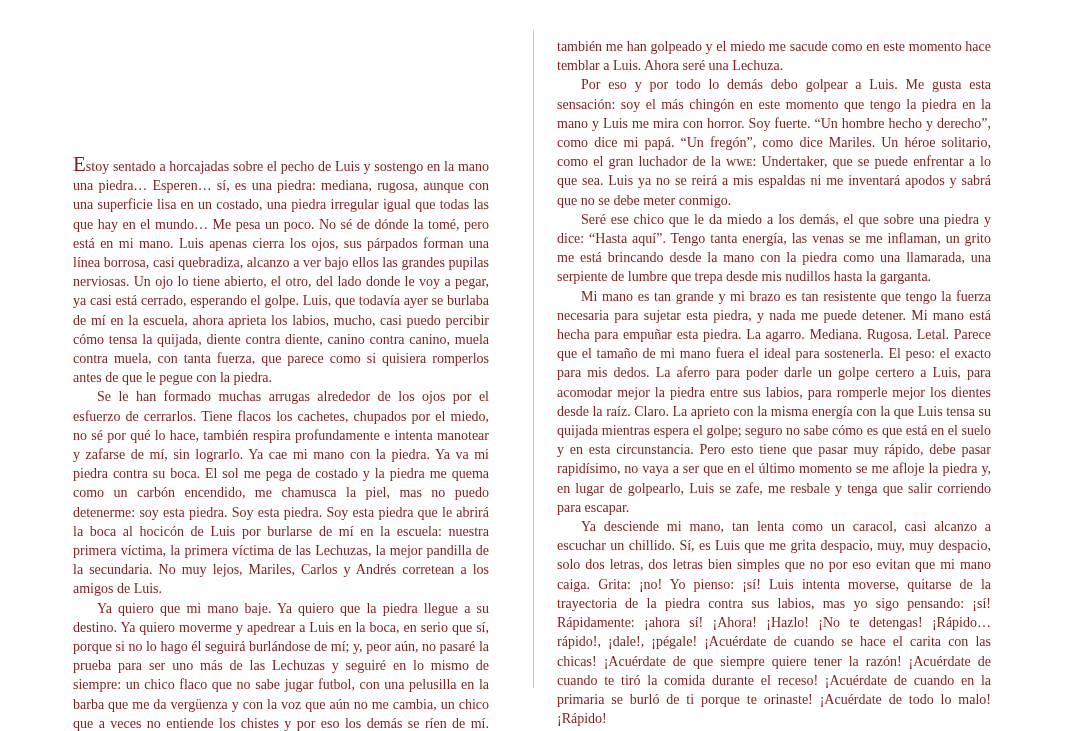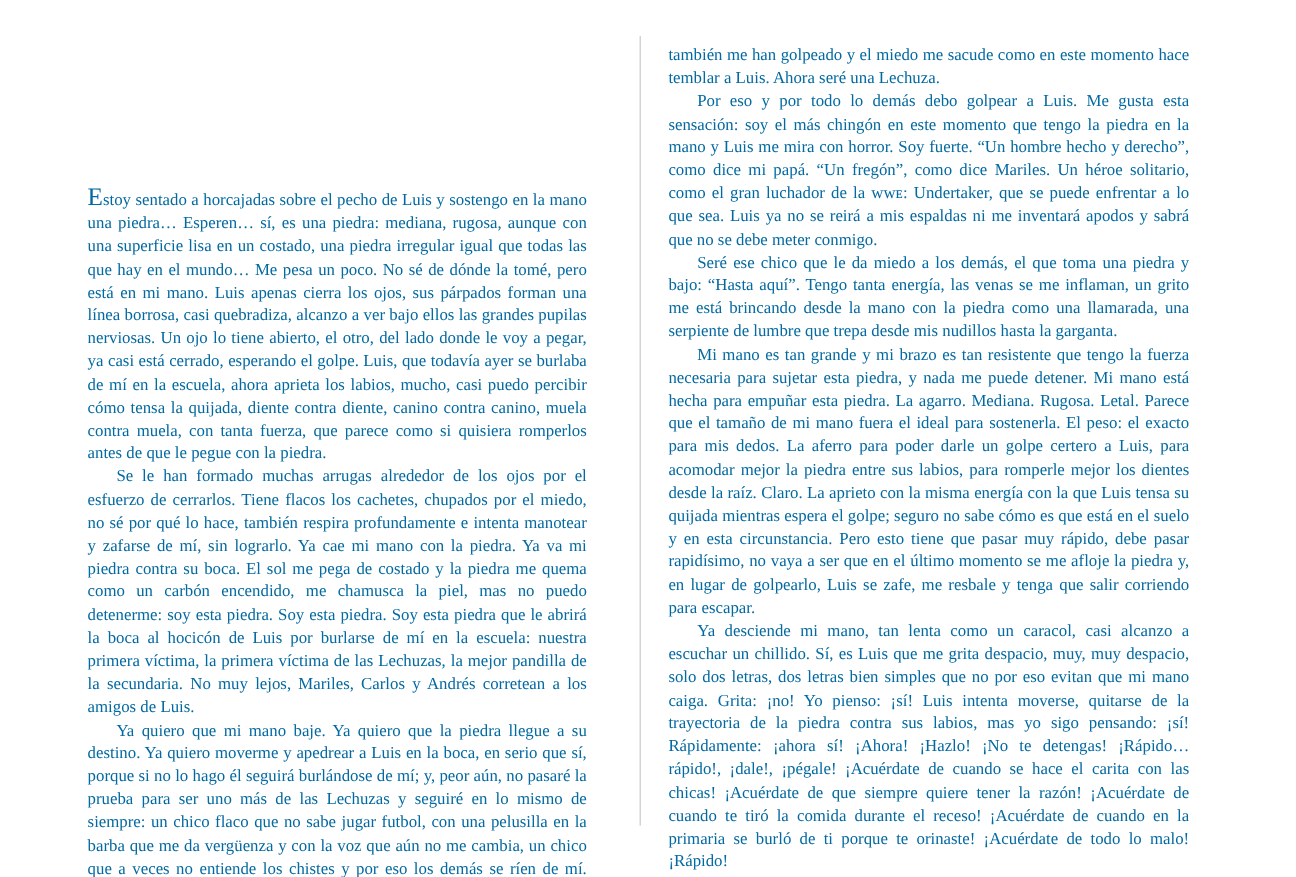--- a/index.html
+++ b/index.html
@@ -29,21 +29,21 @@
   .page-right {
     left: 557px;
     top: 37px;
     width: 434px;
   }
   .page p {
     margin: 0;
     padding: 0;
     font-size: 14px;
     line-height: 19.2px;
-    color: #0369a1;
+    color: #7f1d1d;
     text-align: justify;
     hyphens: none;
     -webkit-hyphens: none;
   }
   .page p:not(:first-child) {
     text-indent: 24px;
   }
   .page-left p:first-child::first-letter {
     font-size: 21px;
     line-height: 14px;
@@ -66,20 +66,20 @@
     <p>Estoy sentado a horcajadas sobre el pecho de Luis y sostengo en la mano una piedra… Esperen… sí, es una piedra: mediana, rugosa, aunque con una superficie lisa en un costado, una piedra irregular igual que todas las que hay en el mundo… Me pesa un poco. No sé de dónde la tomé, pero está en mi mano. Luis apenas cierra los ojos, sus párpados forman una línea borrosa, casi quebradiza, alcanzo a ver bajo ellos las grandes pupilas nerviosas. Un ojo lo tiene abierto, el otro, del lado donde le voy a pegar, ya casi está cerrado, esperando el golpe. Luis, que todavía ayer se burlaba de mí en la escuela, ahora aprieta los labios, mucho, casi puedo percibir cómo tensa la quijada, diente contra diente, canino contra canino, muela contra muela, con tanta fuerza, que parece como si quisiera romperlos antes de que le pegue con la piedra.</p>
     <p>Se le han formado muchas arrugas alrededor de los ojos por el esfuerzo de cerrarlos. Tiene flacos los cachetes, chupados por el miedo, no sé por qué lo hace, también respira profundamente e intenta manotear y zafarse de mí, sin lograrlo. Ya cae mi mano con la piedra. Ya va mi piedra contra su boca. El sol me pega de costado y la piedra me quema como un carbón encendido, me chamusca la piel, mas no puedo detenerme: soy esta piedra. Soy esta piedra. Soy esta piedra que le abrirá la boca al hocicón de Luis por burlarse de mí en la escuela: nuestra primera víctima, la primera víctima de las Lechuzas, la mejor pandilla de la secundaria. No muy lejos, Mariles, Carlos y Andrés corretean a los amigos de Luis.</p>
     <p>Ya quiero que mi mano baje. Ya quiero que la piedra llegue a su destino. Ya quiero moverme y apedrear a Luis en la boca, en serio que sí, porque si no lo hago él seguirá burlándose de mí; y, peor aún, no pasaré la prueba para ser uno más de las Lechuzas y seguiré en lo mismo de siempre: un chico flaco que no sabe jugar futbol, con una pelusilla en la barba que me da vergüenza y con la voz que aún no me cambia, un chico que a veces no entiende los chistes y por eso los demás se ríen de mí. Nadie más abusará de mí, porque no solo son las risas,</p>
   </div>
 
   <div class="divider"></div>
 
   <div class="page page-right">
     <p>también me han golpeado y el miedo me sacude como en este momento hace temblar a Luis. Ahora seré una Lechuza.</p>
     <p>Por eso y por todo lo demás debo golpear a Luis. Me gusta esta sensación: soy el más chingón en este momento que tengo la piedra en la mano y Luis me mira con horror. Soy fuerte. “Un hombre hecho y derecho”, como dice mi papá. “Un fregón”, como dice Mariles. Un héroe solitario, como el gran luchador de la ᴡᴡᴇ: Undertaker, que se puede enfrentar a lo que sea. Luis ya no se reirá a mis espaldas ni me inventará apodos y sabrá que no se debe meter conmigo.</p>
-    <p>Seré ese chico que le da miedo a los demás, el que toma una piedra y bajo: “Hasta aquí”. Tengo tanta energía, las venas se me inflaman, un grito me está brincando desde la mano con la piedra como una llamarada, una serpiente de lumbre que trepa desde mis nudillos hasta la garganta.</p>
+    <p>Seré ese chico que le da miedo a los demás, el que sobre una piedra y dice: “Hasta aquí”. Tengo tanta energía, las venas se me inflaman, un grito me está brincando desde la mano con la piedra como una llamarada, una serpiente de lumbre que trepa desde mis nudillos hasta la garganta.</p>
     <p>Mi mano es tan grande y mi brazo es tan resistente que tengo la fuerza necesaria para sujetar esta piedra, y nada me puede detener. Mi mano está hecha para empuñar esta piedra. La agarro. Mediana. Rugosa. Letal. Parece que el tamaño de mi mano fuera el ideal para sostenerla. El peso: el exacto para mis dedos. La aferro para poder darle un golpe certero a Luis, para acomodar mejor la piedra entre sus labios, para romperle mejor los dientes desde la raíz. Claro. La aprieto con la misma energía con la que Luis tensa su quijada mientras espera el golpe; seguro no sabe cómo es que está en el suelo y en esta circunstancia. Pero esto tiene que pasar muy rápido, debe pasar rapidísimo, no vaya a ser que en el último momento se me afloje la piedra y, en lugar de golpearlo, Luis se zafe, me resbale y tenga que salir corriendo para escapar.</p>
     <p>Ya desciende mi mano, tan lenta como un caracol, casi alcanzo a escuchar un chillido. Sí, es Luis que me grita despacio, muy, muy despacio, solo dos letras, dos letras bien simples que no por eso evitan que mi mano caiga. Grita: ¡no! Yo pienso: ¡sí! Luis intenta moverse, quitarse de la trayectoria de la piedra contra sus labios, mas yo sigo pensando: ¡sí! Rápidamente: ¡ahora sí! ¡Ahora! ¡Hazlo! ¡No te detengas! ¡Rápido… rápido!, ¡dale!, ¡pégale! ¡Acuérdate de cuando se hace el carita con las chicas! ¡Acuérdate de que siempre quiere tener la razón! ¡Acuérdate de cuando te tiró la comida durante el receso! ¡Acuérdate de cuando en la primaria se burló de ti porque te orinaste! ¡Acuérdate de todo lo malo! ¡Rápido!</p>
     <p>Y entonces ya no puedo detener el tiempo.</p>
 
   </div>
 
 </div>
 
 </body></html>

